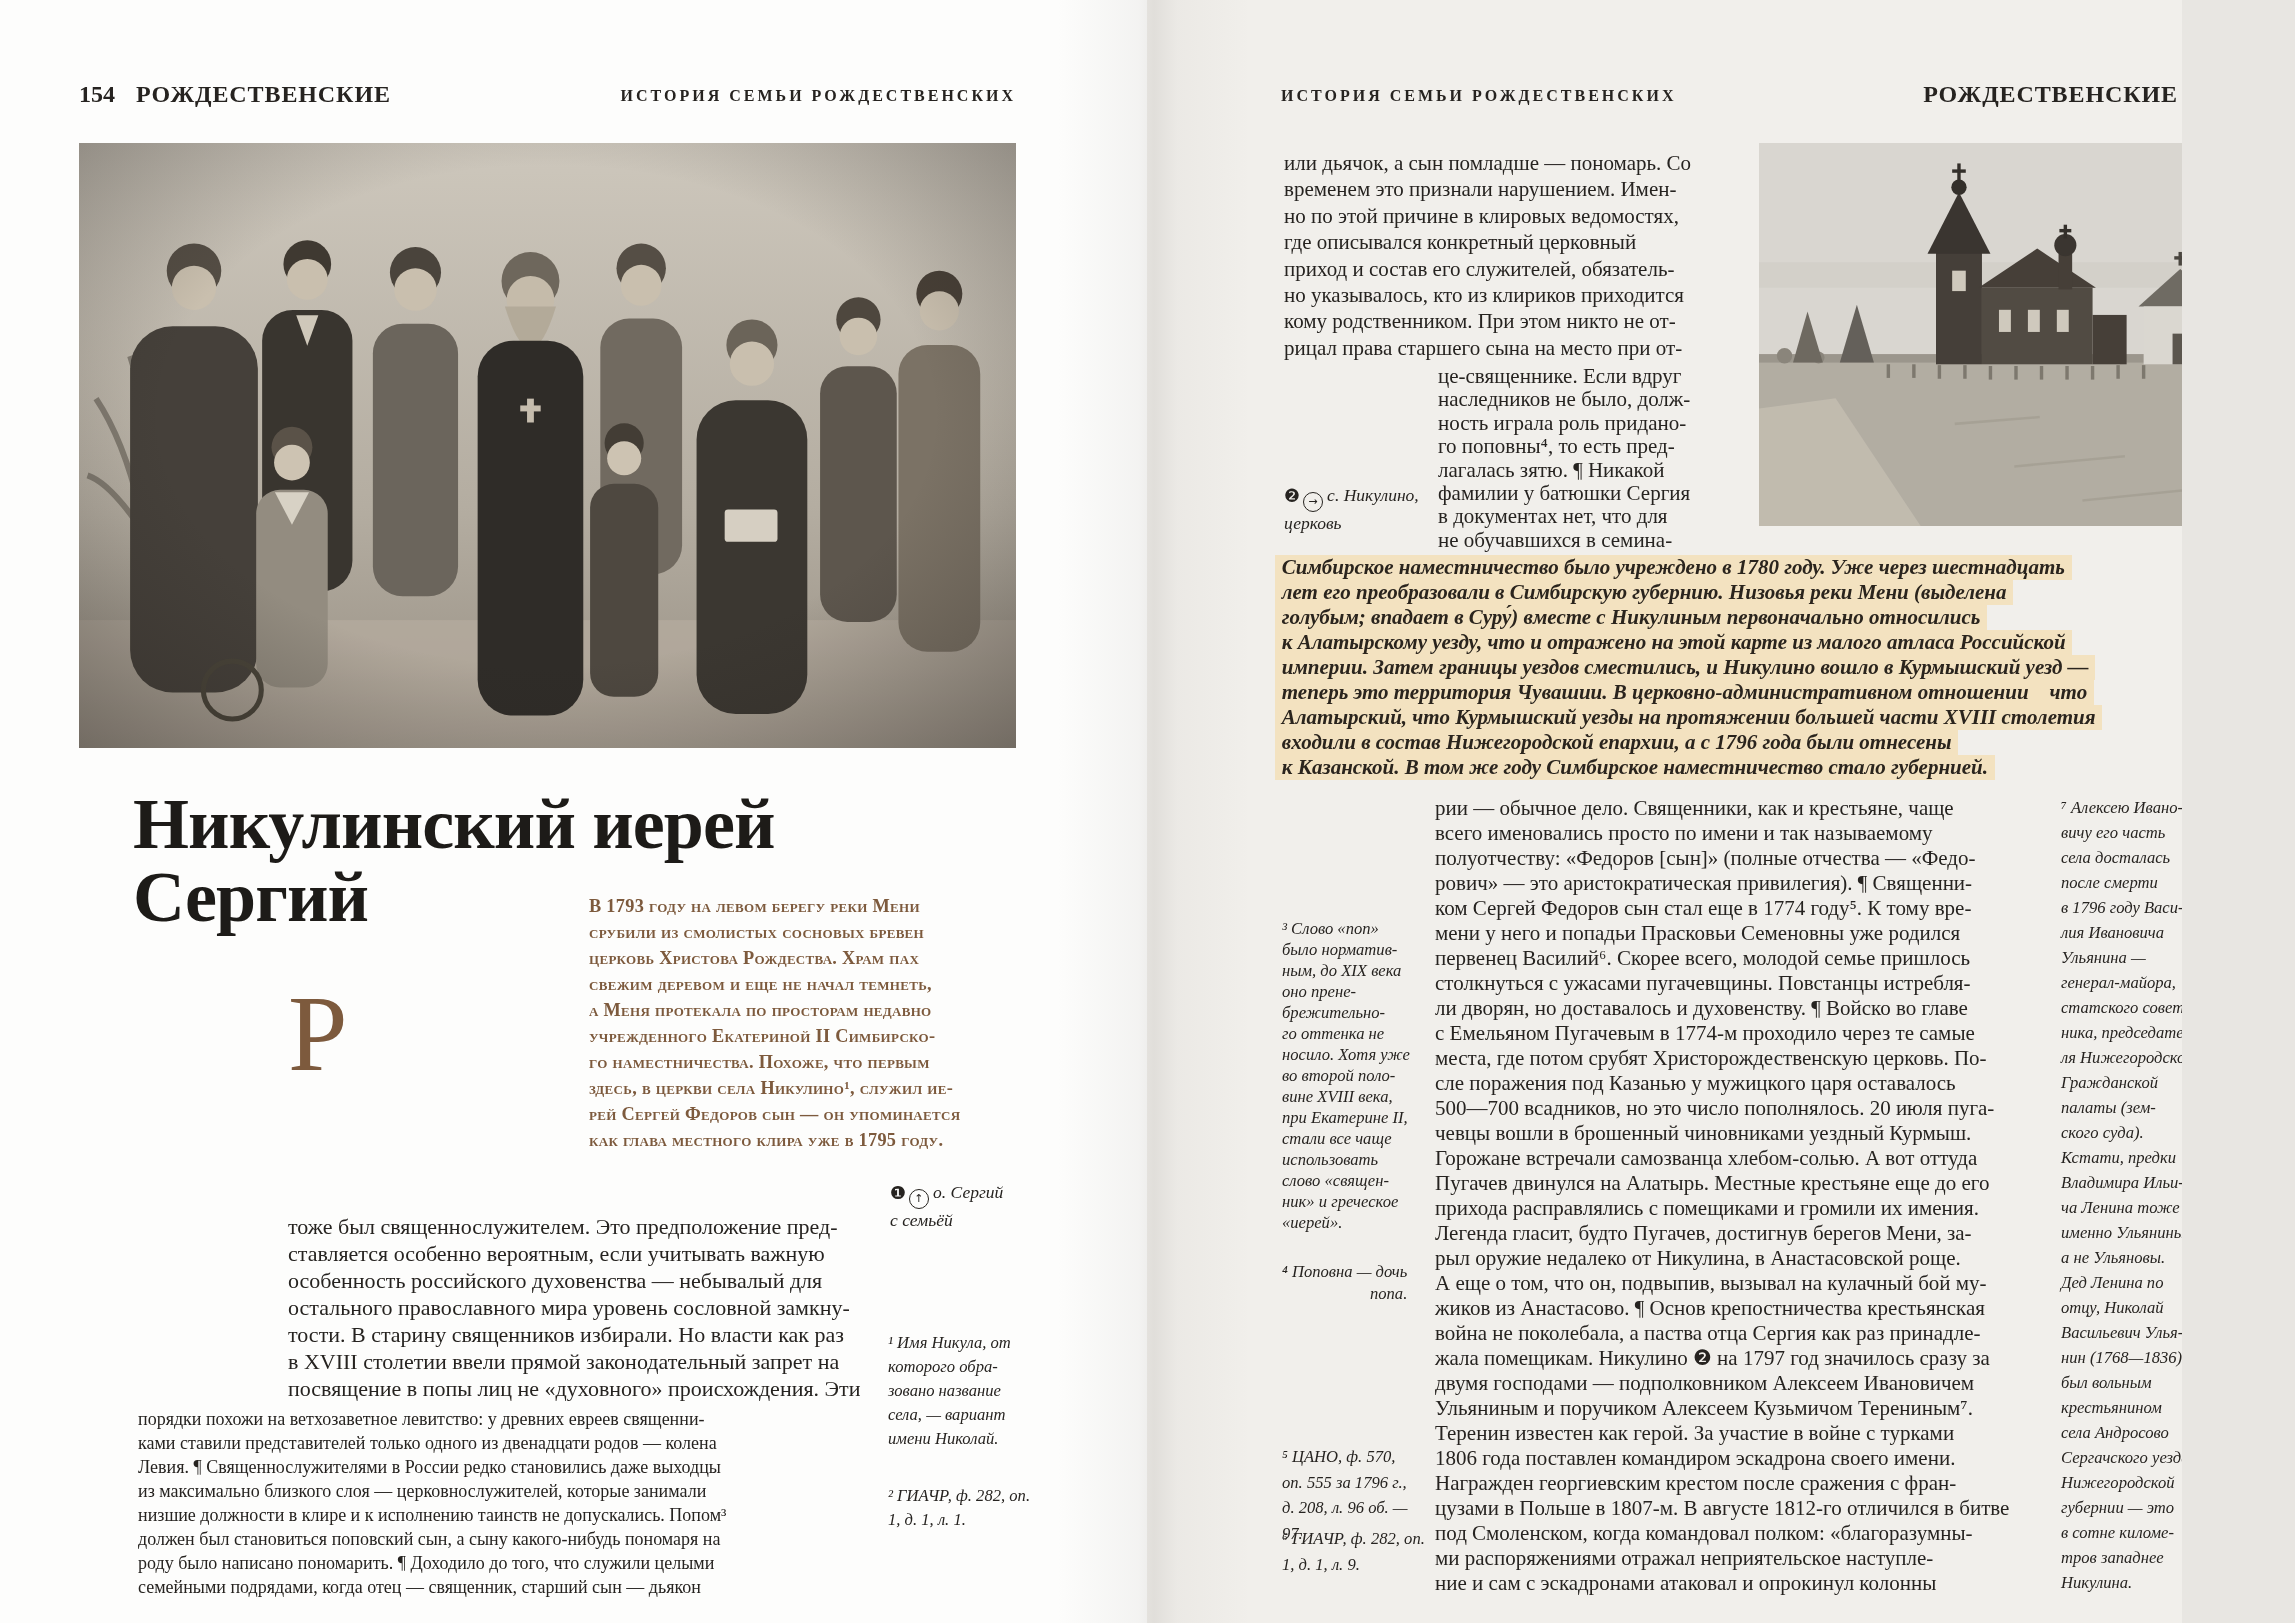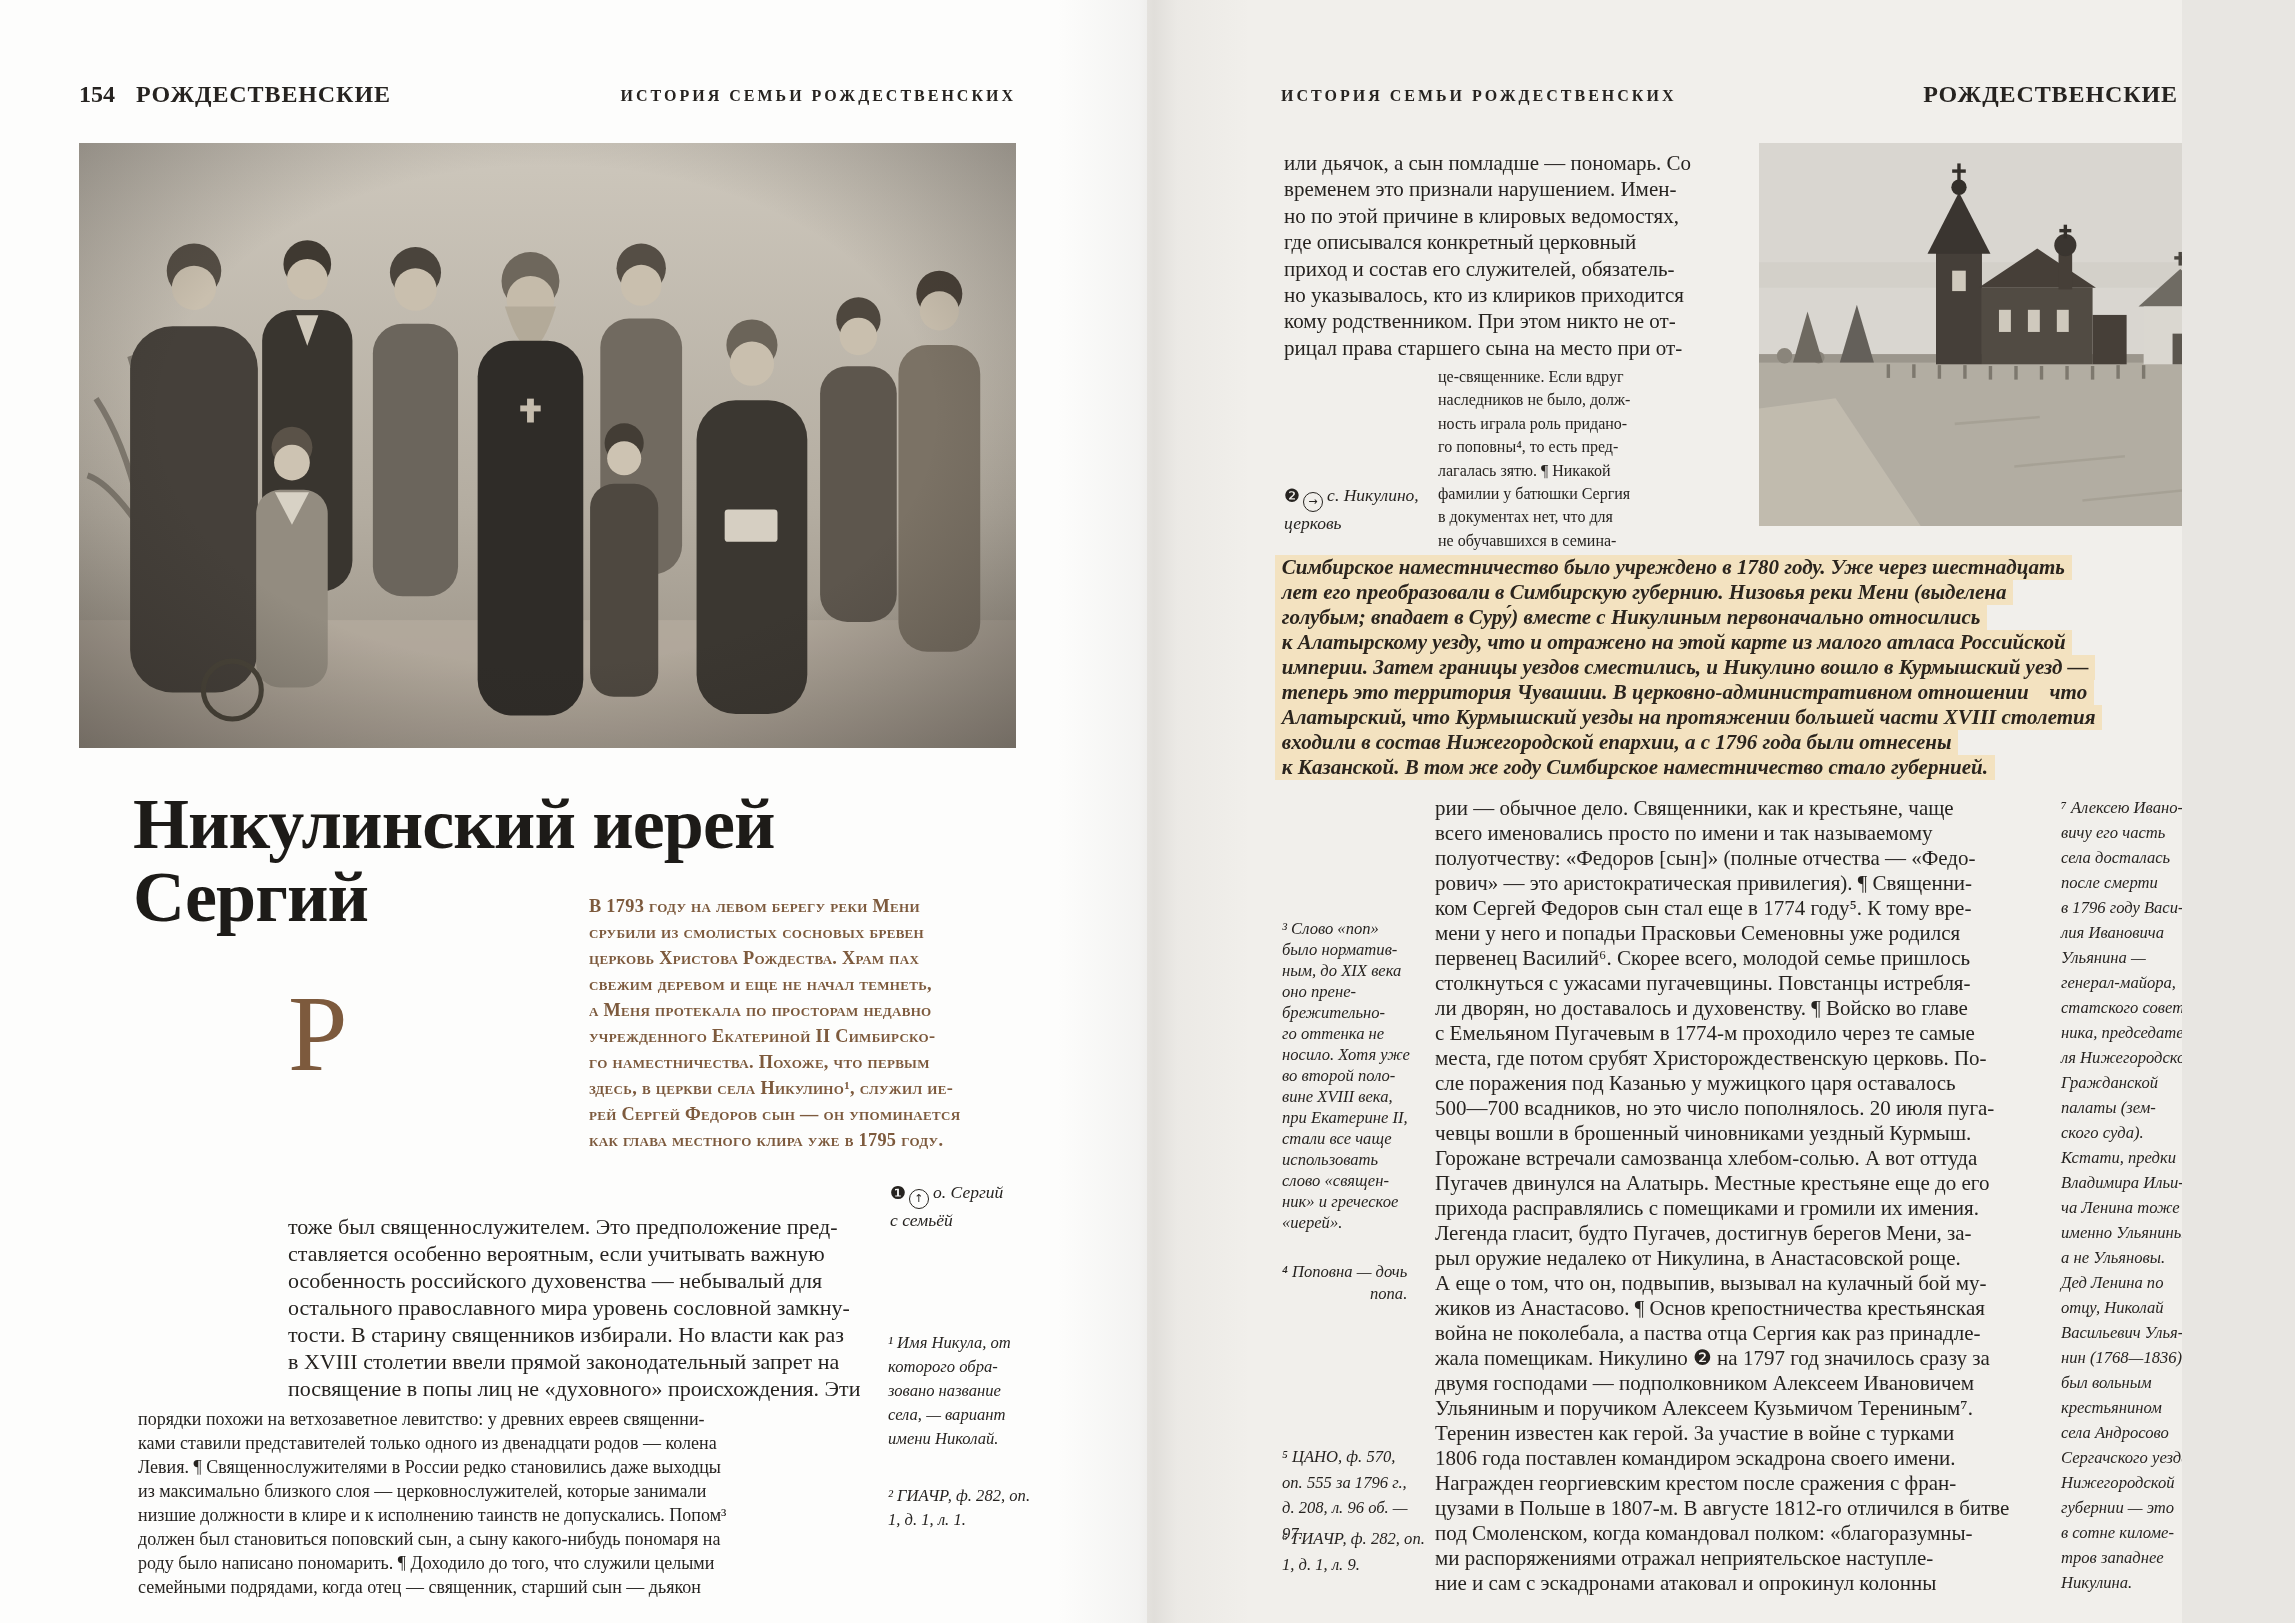--- a/index.html
+++ b/index.html
@@ -16,21 +16,21 @@
   .folio{font-size:24px;font-weight:700;}
   .family{font-size:24px;font-weight:700;letter-spacing:0.9px;}
   .running{font-size:16px;font-weight:700;letter-spacing:3px;}
   .title{font-size:72px;font-weight:700;line-height:73px;letter-spacing:-0.9px;color:#1d1b18;}
   .lead{font-variant:small-caps;font-weight:700;font-size:18.3px;line-height:26px;
         letter-spacing:0.3px;color:#7d5a3d;}
   .body25{font-size:21px;line-height:27px;}
   .body-mid{font-size:22px;line-height:27px;}
   .body-wide{font-size:18px;line-height:24px;}
   .colA{font-size:21px;line-height:26.4px;}
-  .colB{font-size:16px;line-height:23.4px;}
+  .colB{font-size:21px;line-height:23.4px;}
   .main-col{font-size:21px;line-height:25px;}
   .dropcap{float:left;font-size:107px;line-height:80px;padding:3.4px 10.2px 0 0;color:#7d5a3d;}
   .note{font-style:italic;font-size:16.6px;}
   .lh24{line-height:21px;} .lh26{line-height:22px;} .lh28{line-height:24px;}
   .lh29{line-height:25px;} .lh30{line-height:25.6px;}
   .caption{font-style:italic;font-size:17.5px;line-height:23px;}
   .cap-num{font-style:normal;font-family:"DejaVu Sans",sans-serif;font-size:18px;vertical-align:-0.9px;}
   .cap-arrow{display:inline-block;width:18px;height:18px;border:1.4px solid #26231f;border-radius:50%;
      font-style:normal;font-size:11px;line-height:17px;text-align:center;vertical-align:-3.4px;
      font-family:"DejaVu Sans",sans-serif;margin-left:2.6px;}

